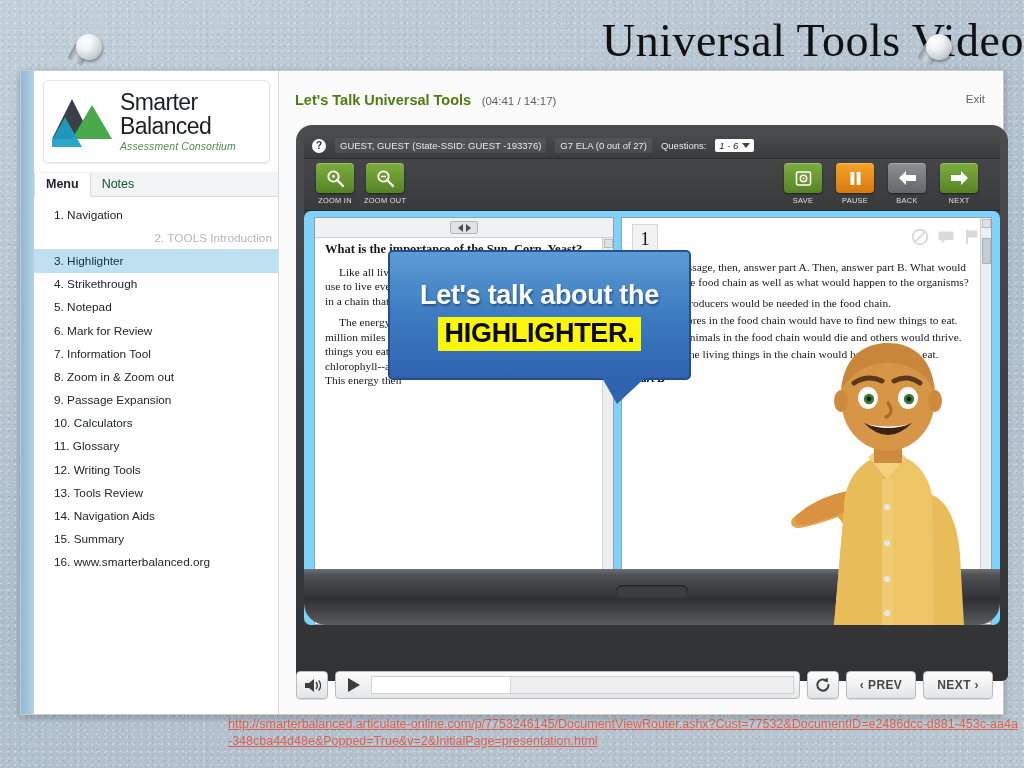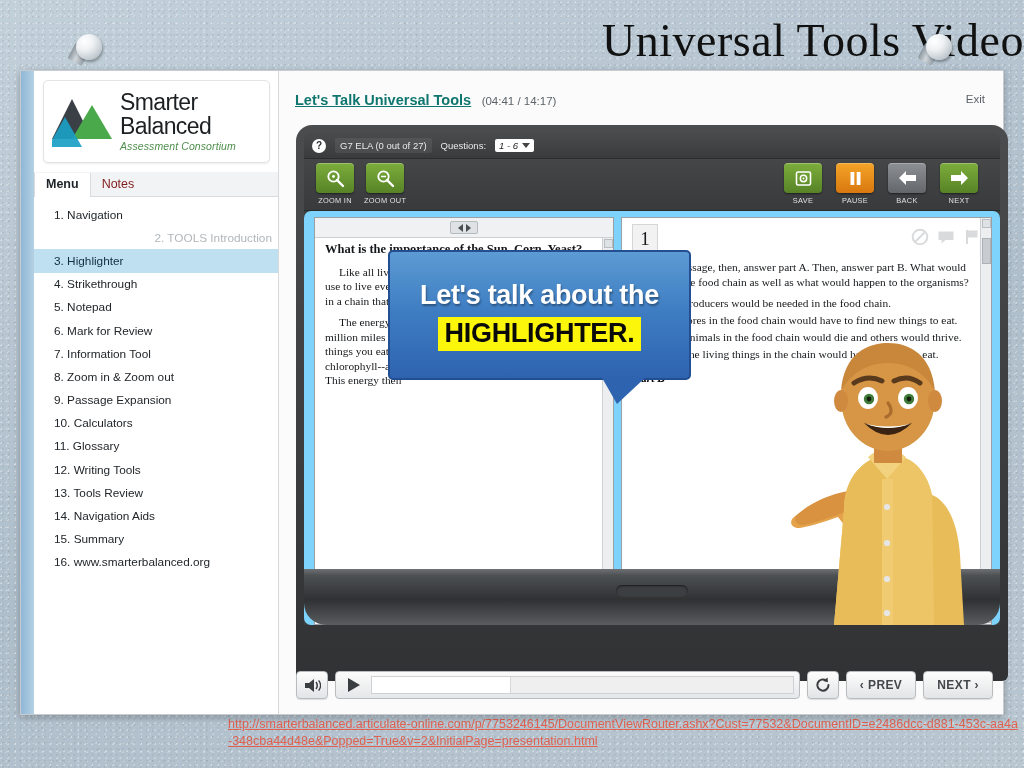--- a/index.html
+++ b/index.html
@@ -77,40 +77,40 @@
   .logo-l2 { margin-top: 1px; }
   .logo-l3 {
     font-size: 10.5px; color: #4f8f4c; margin-top: 3px; letter-spacing: .1px; font-style: italic;
   }
   #tabs {
     margin-top: 9px; display: flex; align-items: flex-end;
     border-bottom: 1px solid #d9dbdd; height: 25px;
     background: #f2f3f4;
   }
   .tab {
-    font-size: 12.5px; padding: 4px 11px 5px 11px; color: #7f1d1d; cursor: default;
+    font-size: 12.5px; padding: 4px 11px 5px 11px; color: #14532d; cursor: default;
   }
   .tab.active { background: #ffffff; font-weight: bold; color: #1d2328;
     border-left: 1px solid #d9dbdd; border-right: 1px solid #d9dbdd; margin-bottom: -1px; padding-bottom: 6px; }
   #menu-list { list-style: none; padding: 6px 0 0 0; }
   #menu-list li {
     font-size: 11.8px; color: #22262a; padding: 4.6px 6px 4.6px 20px;
     white-space: nowrap;
   }
   #menu-list li.dim { color: #b2b7bb; text-align: right; }
   #menu-list li.sel { background: #bfe0f0; color: #13303f; }
   
   #content {
     position: absolute; left: 258px; top: 0; right: 0; bottom: 0;
     background: #fbfbfb;
   }
   #video-header {
     padding: 20px 0 0 16px; position: relative; height: 46px;
   }
-  #video-title { font-size: 14.5px; font-weight: bold; color: #0f766e; display: inline; text-decoration: underline; }
+  #video-title { font-size: 14.5px; font-weight: bold; color: #4d7c0f; display: inline; }
   #video-time { font-size: 11.5px; color: #5b6368; display: inline; margin-left: 6px; }
   #exit-link {
     position: absolute; right: 18px; top: 22px; font-size: 11.5px; color: #5b6368;
   }
   
   #screencast {
     position: absolute; left: 17px; top: 54px; width: 712px; height: 556px;
     background: linear-gradient(180deg,#4a4c4e,#303234);
     border-radius: 16px 16px 6px 6px;
     padding: 8px 8px 0 8px;
@@ -337,20 +337,21 @@
       <span id="video-title">Let's Talk Universal Tools</span>
       <span id="video-time">(04:41 / 14:17)</span>
       <span id="exit-link">Exit</span>
     </div>
 
     <div id="screencast">
       <div id="app-frame">
 
         <div id="test-topbar">
           <span class="help-dot">?</span>
+          <span class="tb-seg">GUEST, GUEST (State-SSID: GUEST -193376)</span>
           <span class="tb-seg">G7 ELA (0 out of 27)</span>
           <span>Questions:</span>
           <span id="questions-select">
             <span>1 - 6</span>
             <span class="sel-caret"></span>
           </span>
         </div>
 
         <div id="test-toolbar">
           <div class="tool-btn">

